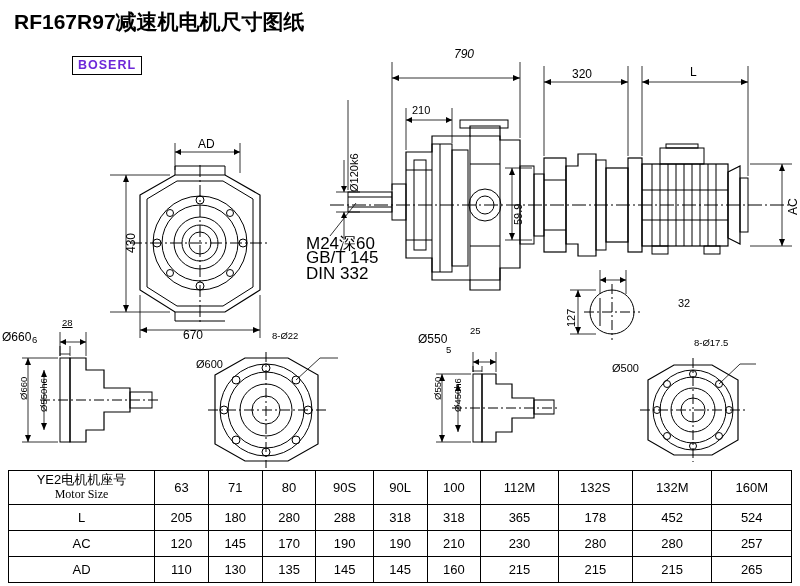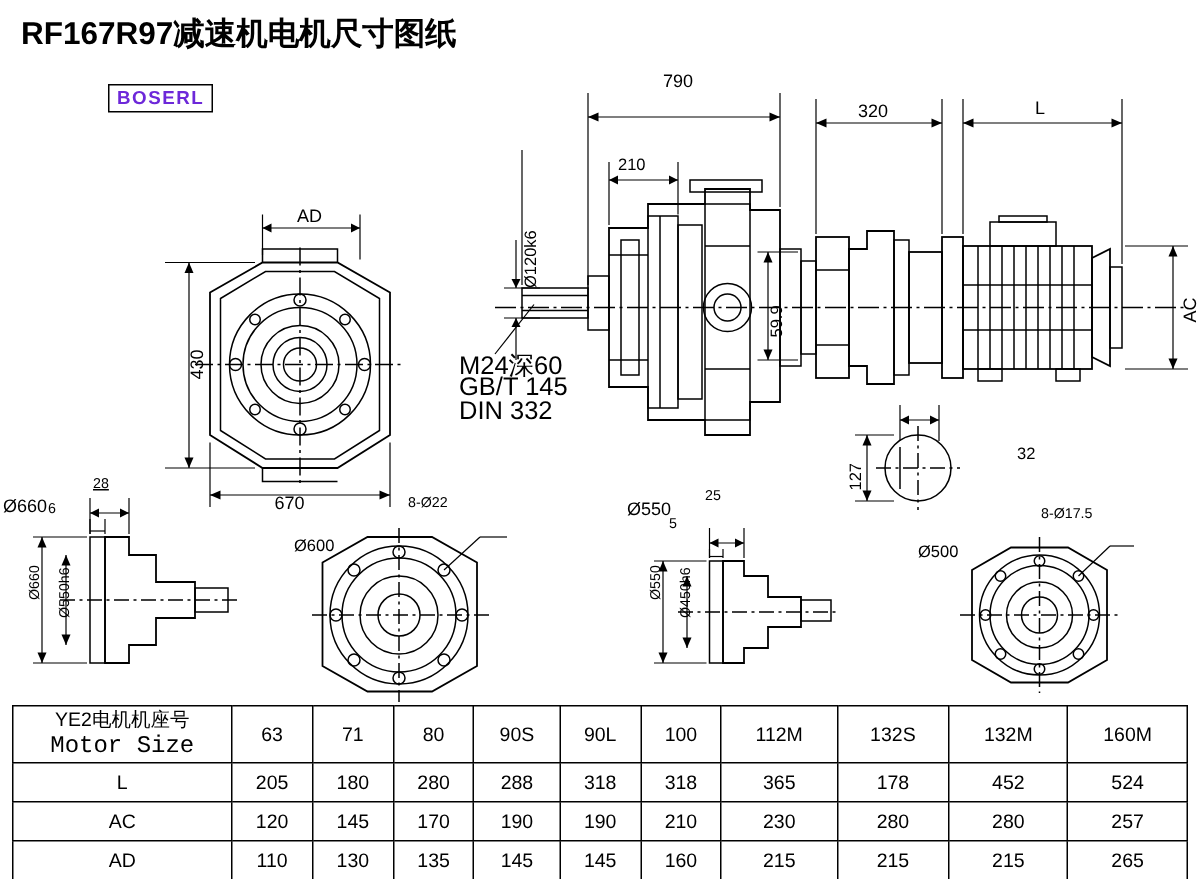--- a/index.html
+++ b/index.html
@@ -68,21 +68,21 @@
     padding: 2px 0;
     font-weight: normal;
     height: 21px;
   }
   .spec-table .hdr-cell {
     line-height: 1.15;
     font-size: 13px;
     margin-left: 13px;
   }
   .hdr-cn { font-size: 13px; }
-  .hdr-en { font-size: 16px; font-family: Liberation Mono, monospace; }
+  .hdr-en { font-size: 12px; font-family: Liberation Serif, serif; }
   .spec-table .firstcol { width: 145px; }
 </style>
 </head>
 <body>
 
 <div id="root">
 
   <div class="abs title">RF167R97减速机电机尺寸图纸</div>
   <div class="abs logo">BOSERL</div>
 
@@ -384,21 +384,21 @@
         <circle cx="719" cy="344" r="3.5"></circle>
         <circle cx="667" cy="396" r="3.5"></circle>
         <circle cx="719" cy="396" r="3.5"></circle>
         <line x1="719" y1="344" x2="740" y2="324" stroke-width="0.8"></line>
         <line x1="740" y1="324" x2="756" y2="324" stroke-width="0.8"></line>
       </g>
 
     </g>
   </svg>
 
-  <div class="abs dim" style="left:442px; top:47px;">790</div>
+  <div class="abs dim" style="left:454px; top:47px;font-style:italic;">790</div>
   <div class="abs dim" style="left:572px; top:67px;">320</div>
   <div class="abs dim" style="left:690px; top:65px;">L</div>
   <div class="abs dim-sm" style="left:412px; top:104px;">210</div>
   <div class="abs dim-sm vert" style="left:348px; top:192px;">Ø120k6</div>
   <div class="abs dim-sm vert" style="left:512px; top:225px;">59.9</div>
   <div class="abs dim vert" style="left:786px; top:215px;">AC</div>
 
   <div class="abs dim" style="left:198px; top:137px;">AD</div>
   <div class="abs dim vert" style="left:124px; top:253px;">430</div>
   <div class="abs dim" style="left:183px; top:328px;">670</div>

